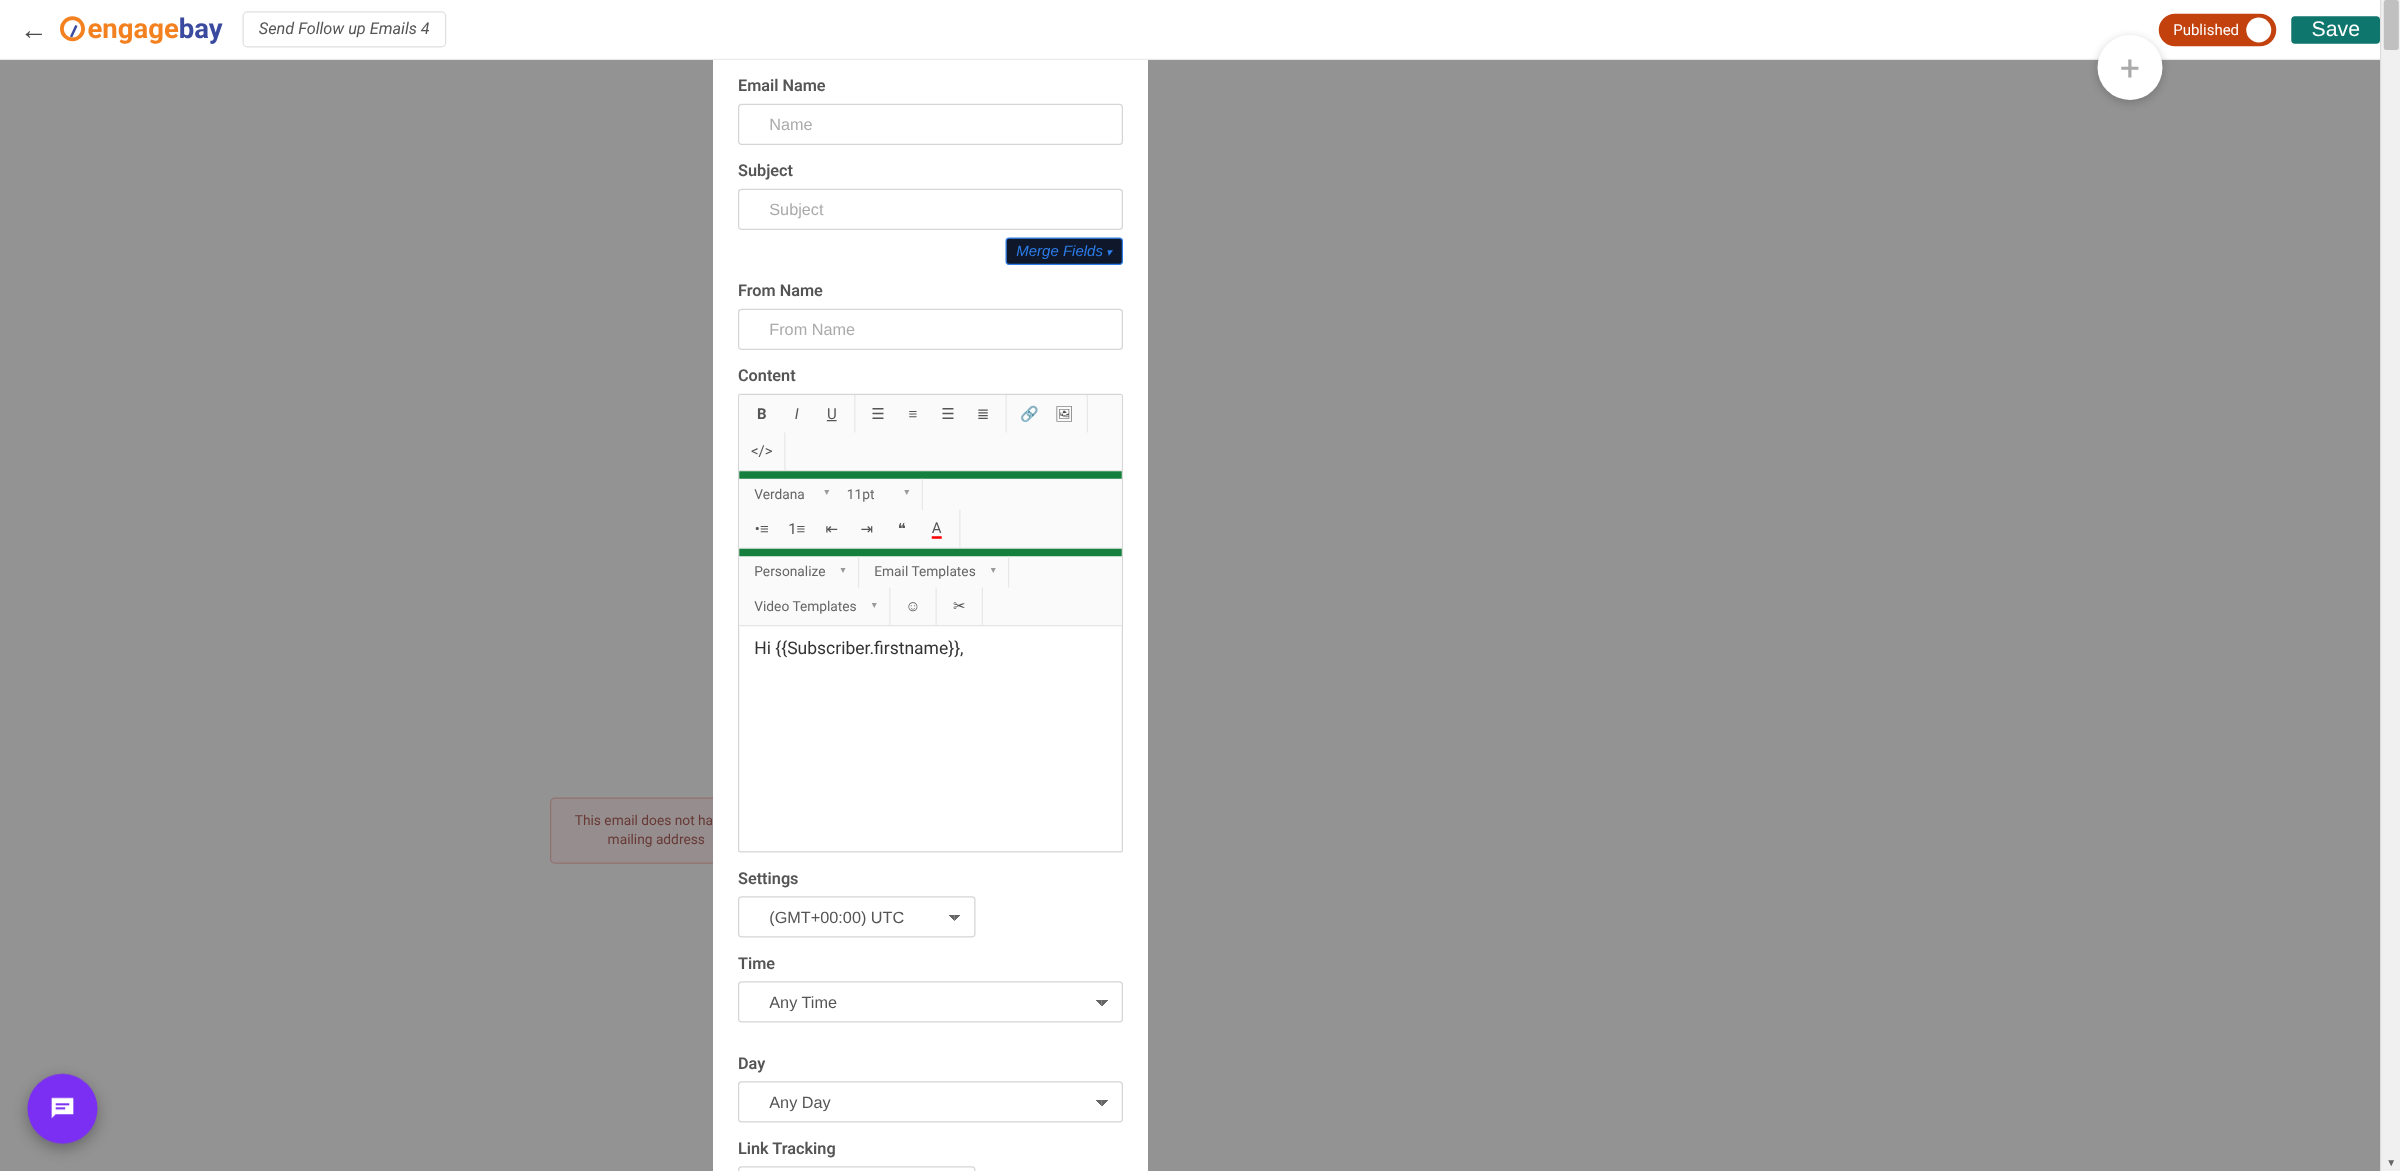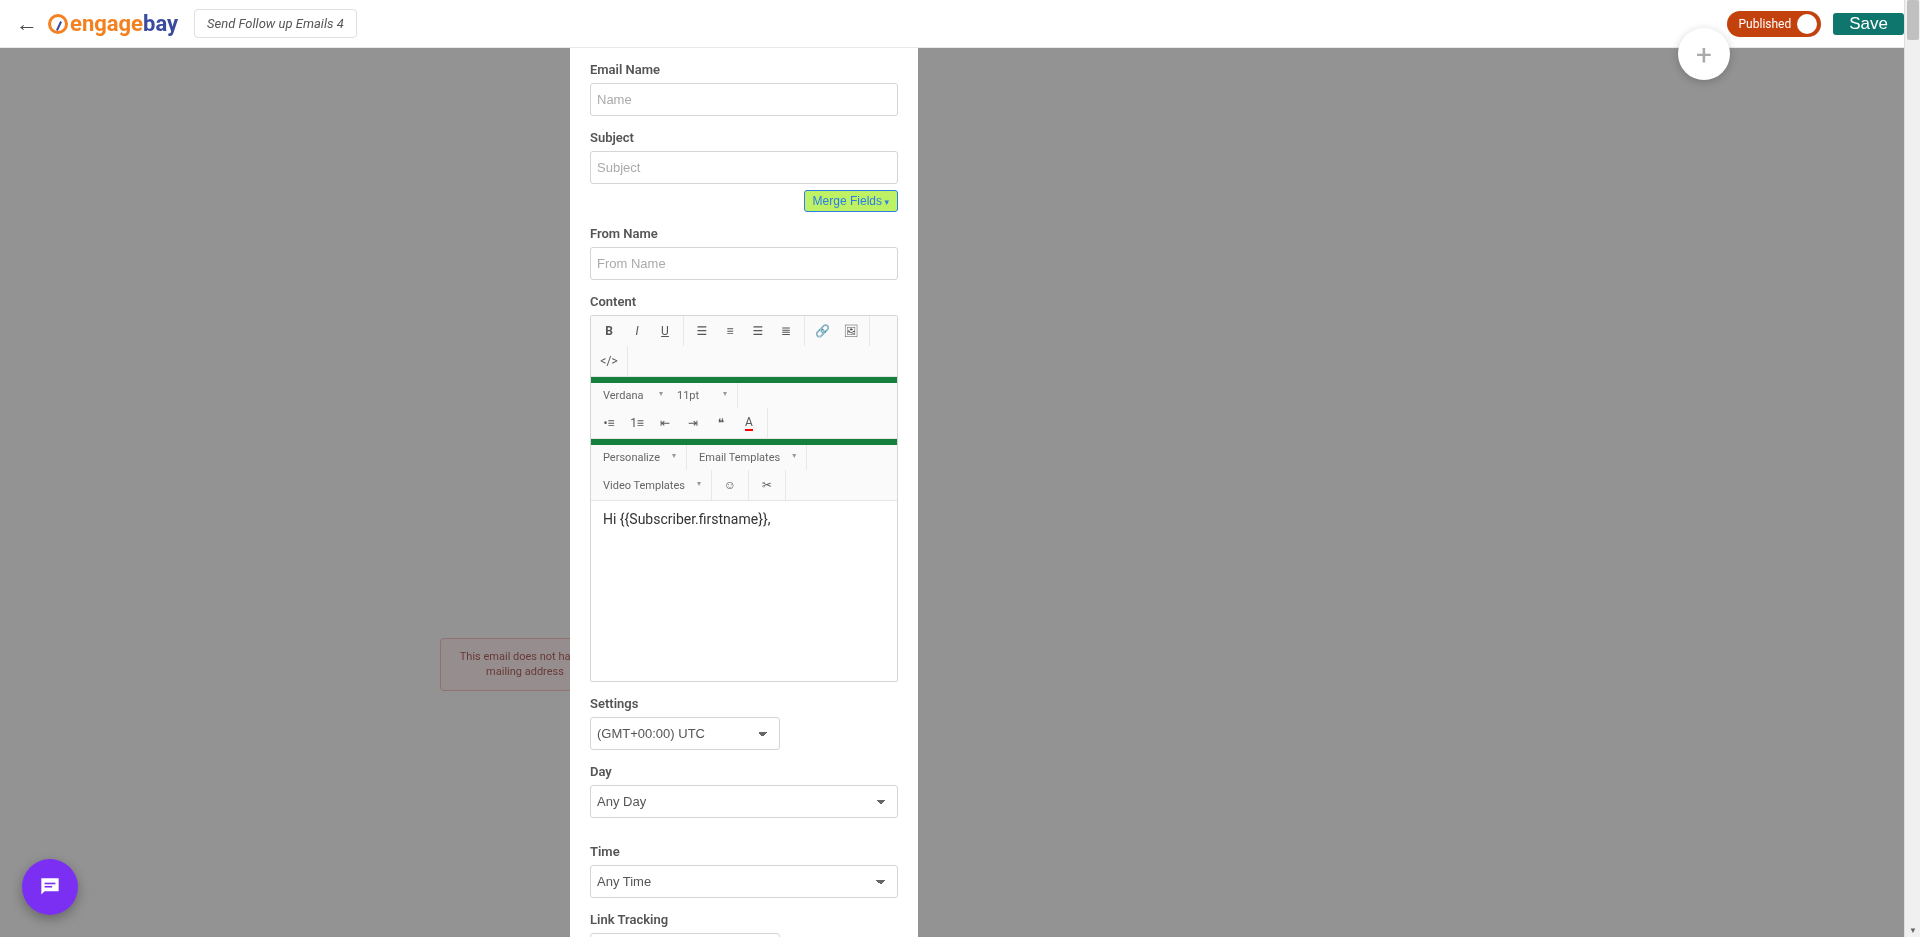--- a/index.html
+++ b/index.html
@@ -33,25 +33,25 @@
 .node-icon.orange{ background:#e04e1c;}
 .node-icon.green{ background:#2e9d5a;}
 .node-title{ font-size:13px; color:#555; margin-bottom:4px;}
 .node-sub{ font-size:12px; color:#888;}
 .warn-box{ position:absolute; left:-190px; top:560px; width:170px; background:#fceceb; border:1px solid #f1b5b0; color:#a04a44; border-radius:4px; padding:10px; font-size:11px; text-align:center; line-height:1.4;}
 
 
 .panel { position:absolute; top:48px; left:570px; width:348px; bottom:0; background:#fff; overflow-y:auto; padding:0 20px 20px 20px; z-index:40;}
 .panel::-webkit-scrollbar{width:8px;}
 .form-label{ display:block; font-size:13px; font-weight:600; color:#555; margin:14px 0 6px;}
-.form-input, .form-select { width:100%; border:1px solid #d5d5d5; border-radius:3px; padding:8px 6px; font-size:13px; color:#555; background:#fff;}
+.form-input, .form-select { width:100%; border:1px solid #d5d5d5; border-radius:3px; padding:8px 24px; font-size:13px; color:#555; background:#fff;}
 .form-input::placeholder{color:#aaa;}
 .row2{ display:flex; gap:12px;flex-direction:column;}
 .row2 > div{ flex:1;}
-.merge-btn{ float:right; margin-top:6px; border:1px solid #2b7de9; color:#2b7de9; background:#bef264; border-radius:3px; padding:3px 8px; font-size:12px; cursor:pointer;}
+.merge-btn{ float:right; margin-top:6px; border:1px solid #2b7de9; color:#2b7de9; background:#0f172a; border-radius:3px; padding:3px 8px; font-size:12px; cursor:pointer;font-style:italic;}
 .merge-btn::after{content:" ▾"; font-size:9px;}
 .clearfix::after{content:""; display:table; clear:both;}
 
 
 .editor{ border:1px solid #d5d5d5; border-radius:2px; }
 .ed-toolbar{ display:flex; flex-wrap:wrap; border-bottom:1px solid #e5e5e5; background:#fafafa; }
 .ed-group{ display:flex; align-items:center; border-right:1px solid #e8e8e8; padding:4px 6px; gap:4px;}
 .ed-btn{ width:24px; height:22px; display:flex; align-items:center; justify-content:center; font-size:12px; color:#555; cursor:pointer; border-radius:2px;}
 .ed-sel{ font-size:11px; color:#666; padding:2px 20px 2px 6px; position:relative; cursor:pointer;}
 .ed-sel::after{content:"▾"; position:absolute; right:4px; font-size:8px; color:#999;}
@@ -219,26 +219,26 @@
     <div class="ed-body" contenteditable="true" style="">Hi {{Subscriber.firstname}},</div>
   </div>
 
   <label class="form-label">Settings</label>
   <select class="form-select half-select">
     <option>(GMT+00:00) UTC</option>
   </select>
 
   <div class="row2">
     <div>
+      <label class="form-label">Time</label>
+      <select class="form-select"><option>Any Time</option></select>
+    </div>
+    <div>
       <label class="form-label">Day</label>
       <select class="form-select"><option>Any Day</option></select>
-    </div>
-    <div>
-      <label class="form-label">Time</label>
-      <select class="form-select"><option>Any Time</option></select>
     </div>
   </div>
 
   <label class="form-label">Link Tracking</label>
   <select class="form-select half-select"><option>Yes &amp; Push</option></select>
 
   <div style="margin-top:12px;">
     <input class="form-input half-select" style="width: 190px;" placeholder="CC">
   </div>
 </div>

